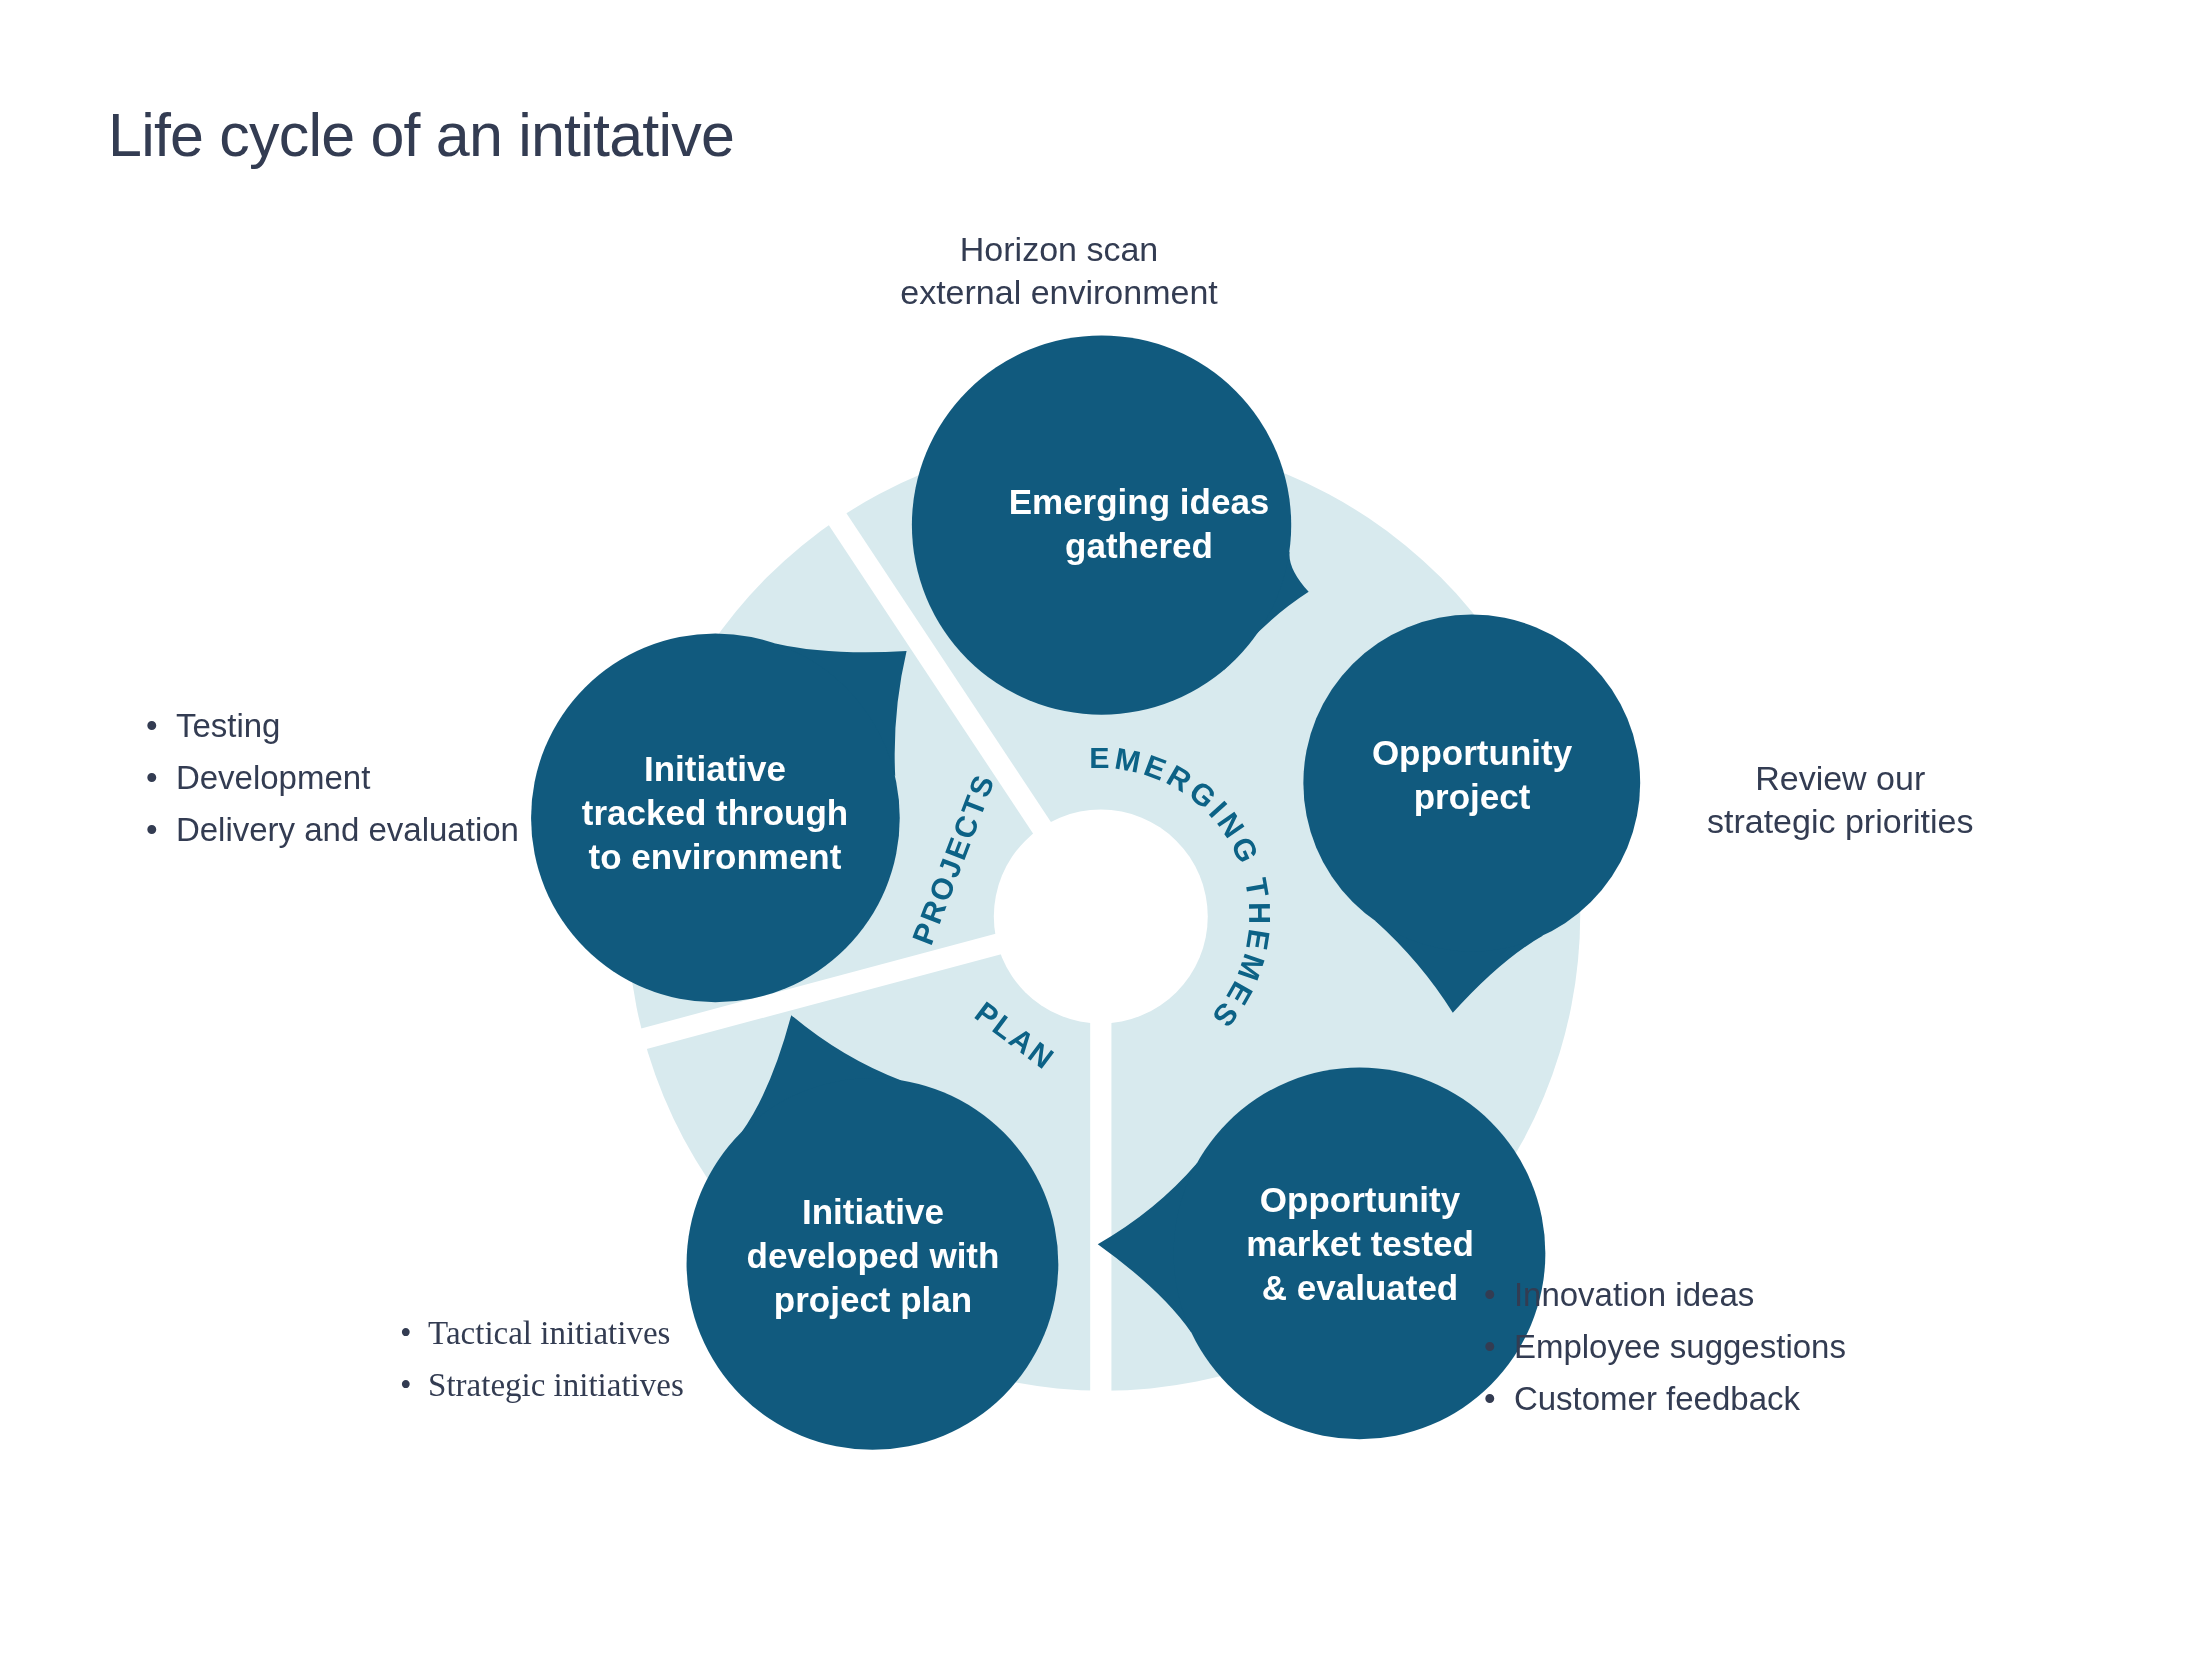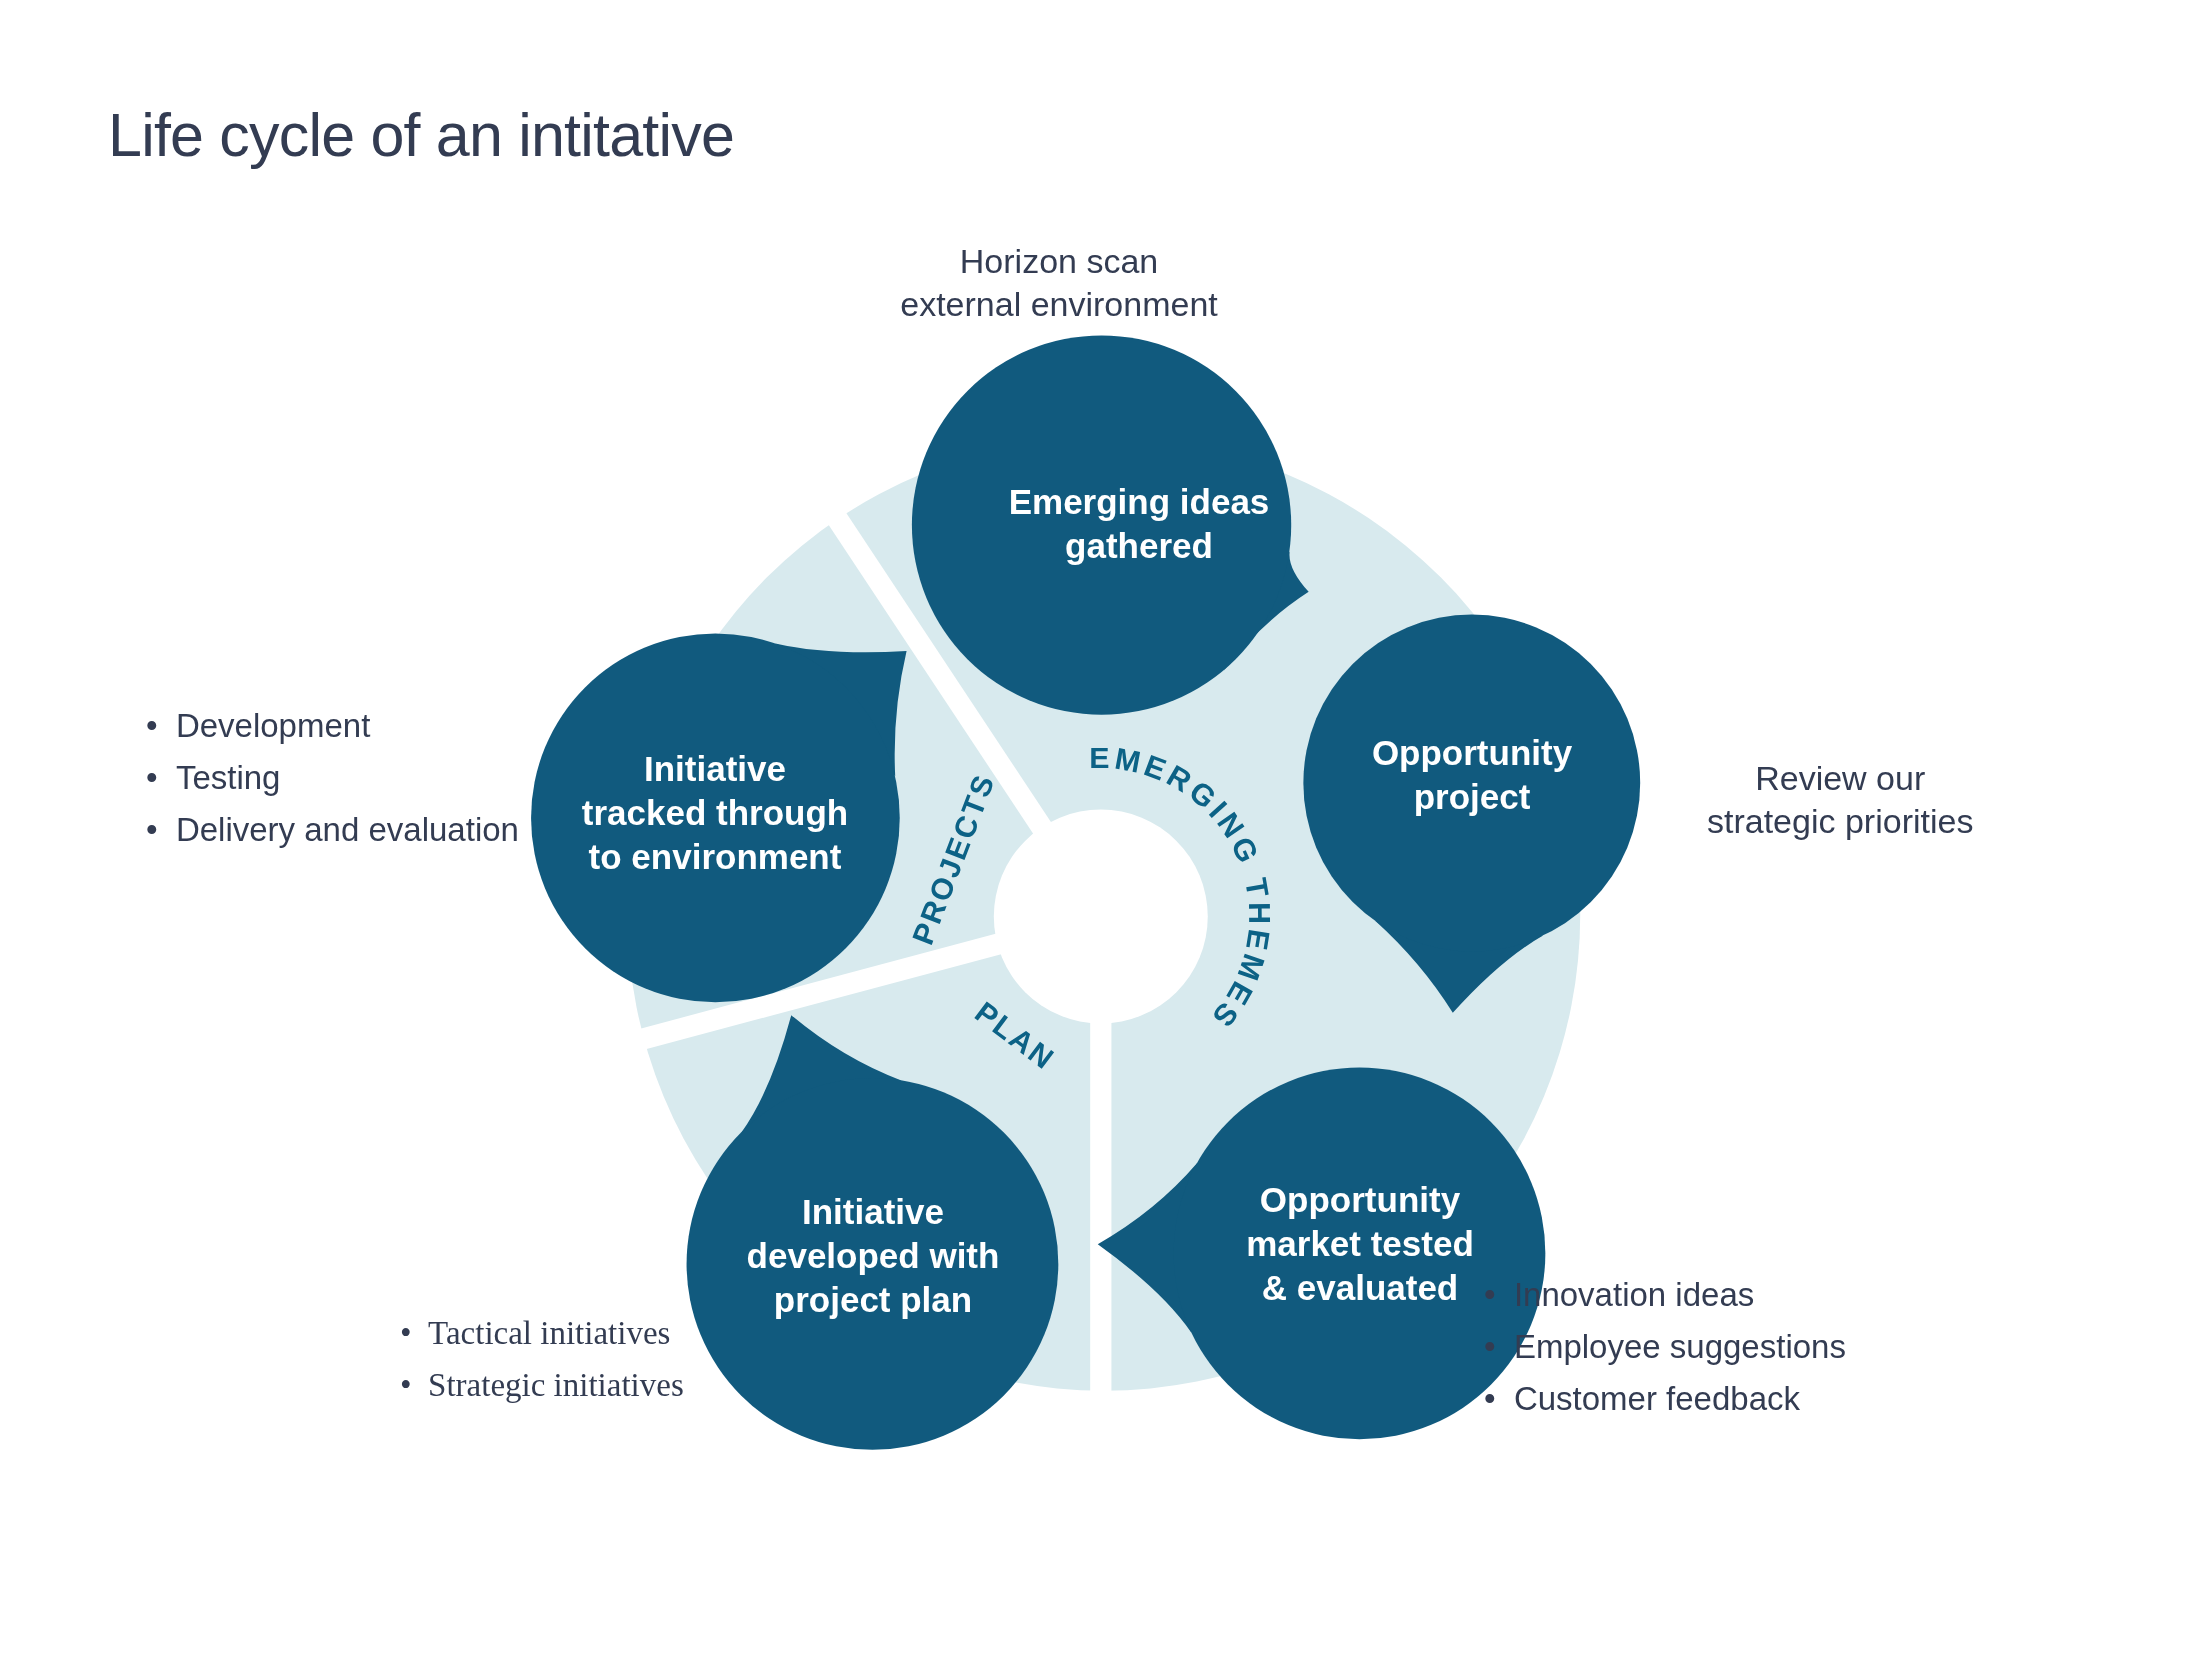--- a/index.html
+++ b/index.html
@@ -19,21 +19,21 @@
   }
   .bubble-label{
     position:absolute;transform:translate(-50%,-50%);
     color:#ffffff;font-size:35px;line-height:44px;font-weight:600;
     text-align:center;white-space:nowrap;
   }
   .annotation{
     position:absolute;color:#333C52;font-size:34px;line-height:43px;
     white-space:nowrap;font-weight:500;
   }
-  .annotation.centered{transform:translateX(-50%);text-align:center;margin-top:12px;}
+  .annotation.centered{transform:translateX(-50%);text-align:center;}
   .bullet-list{
     position:absolute;color:#333C52;font-size:33px;line-height:52px;
     white-space:nowrap;font-weight:500;
   }
   .bullet-item::before{content:"\2022\00a0\00a0";color:#333C52;}
   .ring-label{
     position:absolute;color:#0C6286;font-size:30px;font-weight:700;
     letter-spacing:2.3px;white-space:nowrap;
   }
   .ring-label.projects{left:954px;top:859px;transform:translate(-50%,-50%) rotate(-69deg);}
@@ -119,22 +119,22 @@
   <div class="annotation centered" style="left:1059px;top:228px;">
     <div>Horizon scan</div>
     <div>external environment</div>
   </div>
   <div class="annotation" style="left:1707px;top:757px;text-align:center;">
     <div>Review our</div>
     <div>strategic priorities</div>
   </div>
 
   <div class="bullet-list" style="left:146px;top:700px;">
+    <div class="bullet-item">Testing</div>
     <div class="bullet-item">Development</div>
-    <div class="bullet-item">Testing</div>
     <div class="bullet-item">Delivery and evaluation</div>
   </div>
   <div class="bullet-list" style="left:400px;top:1307px;font-family:Liberation Serif, serif;">
     <div class="bullet-item">Tactical initiatives</div>
     <div class="bullet-item">Strategic initiatives</div>
   </div>
   <div class="bullet-list" style="left:1484px;top:1269px;">
     <div class="bullet-item">Innovation ideas</div>
     <div class="bullet-item">Employee suggestions</div>
     <div class="bullet-item">Customer feedback</div>

